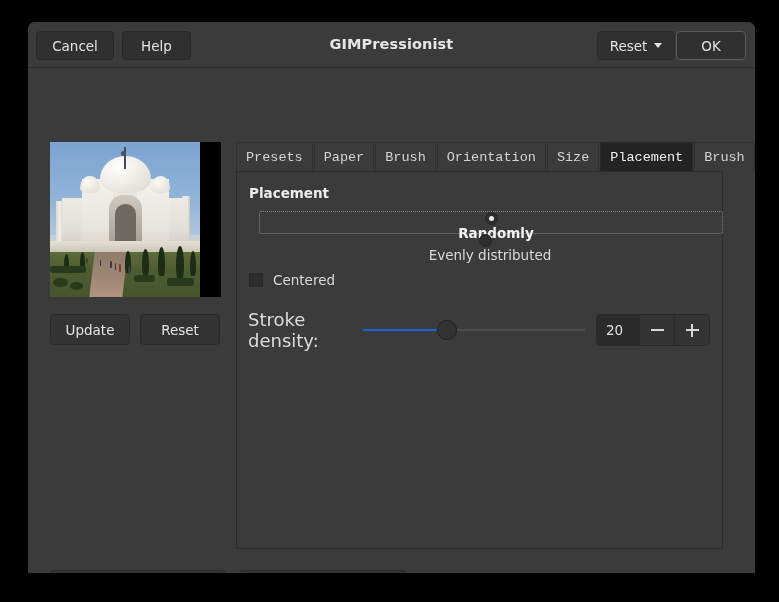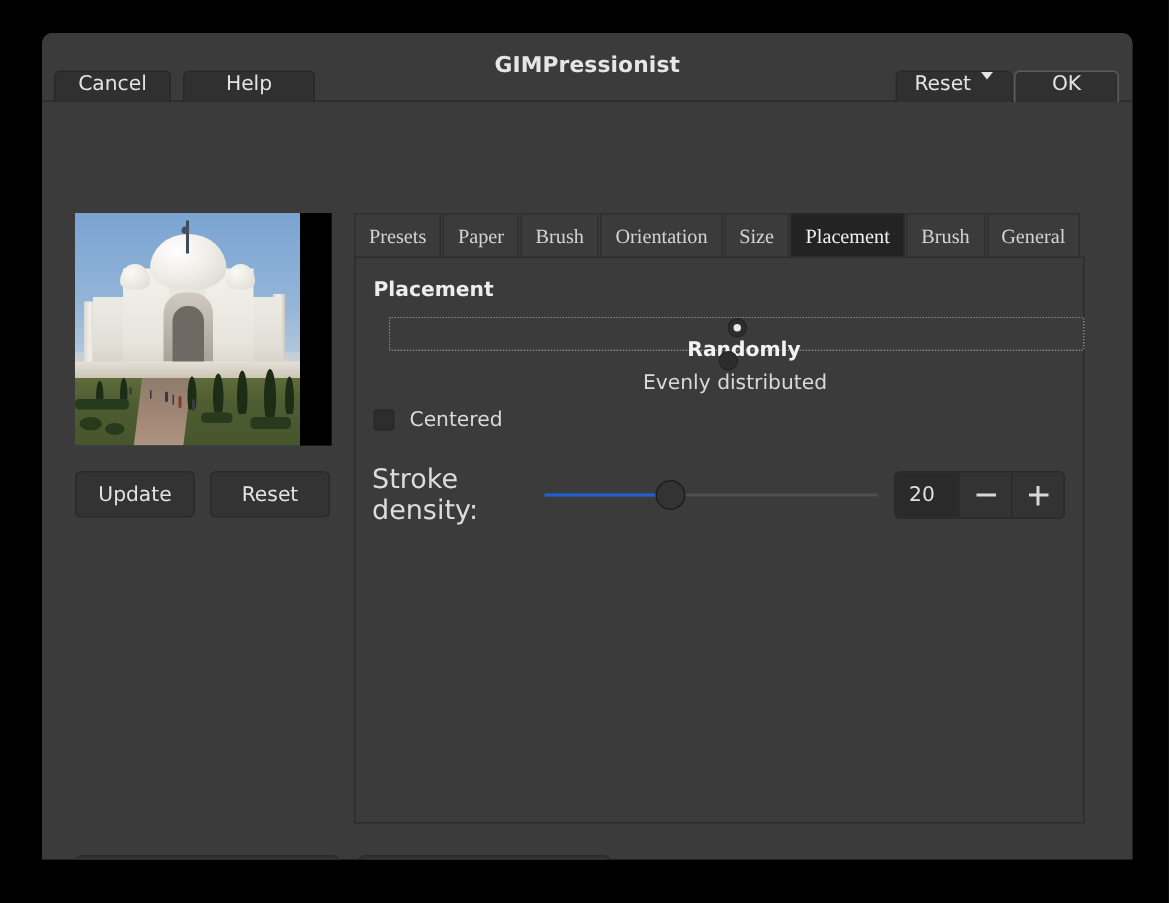--- a/index.html
+++ b/index.html
@@ -51,30 +51,29 @@
     position: absolute;
     top: 9px;
     height: 29px;
     background: #303030;
     border: 1px solid #282828;
     border-radius: 4px;
     color: #e3e3e3;
     font-size: 13.5px;
     font-family: inherit;
     display: flex;
-    align-items: flex-start;
+    align-items: center;
     justify-content: center;
     box-sizing: border-box;
     padding: 0 12px;
     cursor: pointer;
     user-select: none;
-    margin-top: 16px;
   }
   #btn-cancel { left: 8px;  width: 78px; }
-  #btn-help   { left: 94px; width: 88px; }
+  #btn-help   { left: 94px; width: 69px; }
   #btn-reset  { right: 80px; width: 78px; gap: 7px; }
   #btn-ok     { right: 9px;  width: 70px; border-color: #5c5c5c; }
   .caret {
     width: 0; height: 0;
     border-left: 4.5px solid transparent;
     border-right: 4.5px solid transparent;
     border-top: 5px solid #e3e3e3;
     display: inline-block;
   }
 
@@ -241,21 +240,21 @@
     height: 30px;
     align-items: stretch;
     background: #3b3b3b;
   }
   .tab {
     border: 1px solid #2f2f2f;
     border-bottom: none;
     background: #3b3b3b;
     color: #d4d4d4;
     font-size: 13.5px;
-    font-family: Liberation Serif, serif;
+    font-family: Liberation Mono, monospace;
     display: flex;
     align-items: center;
     justify-content: center;
     padding: 0 9px;
     cursor: pointer;
     user-select: none;
     box-sizing: border-box;
     margin-right: 1px;
   }
   .tab.active {

